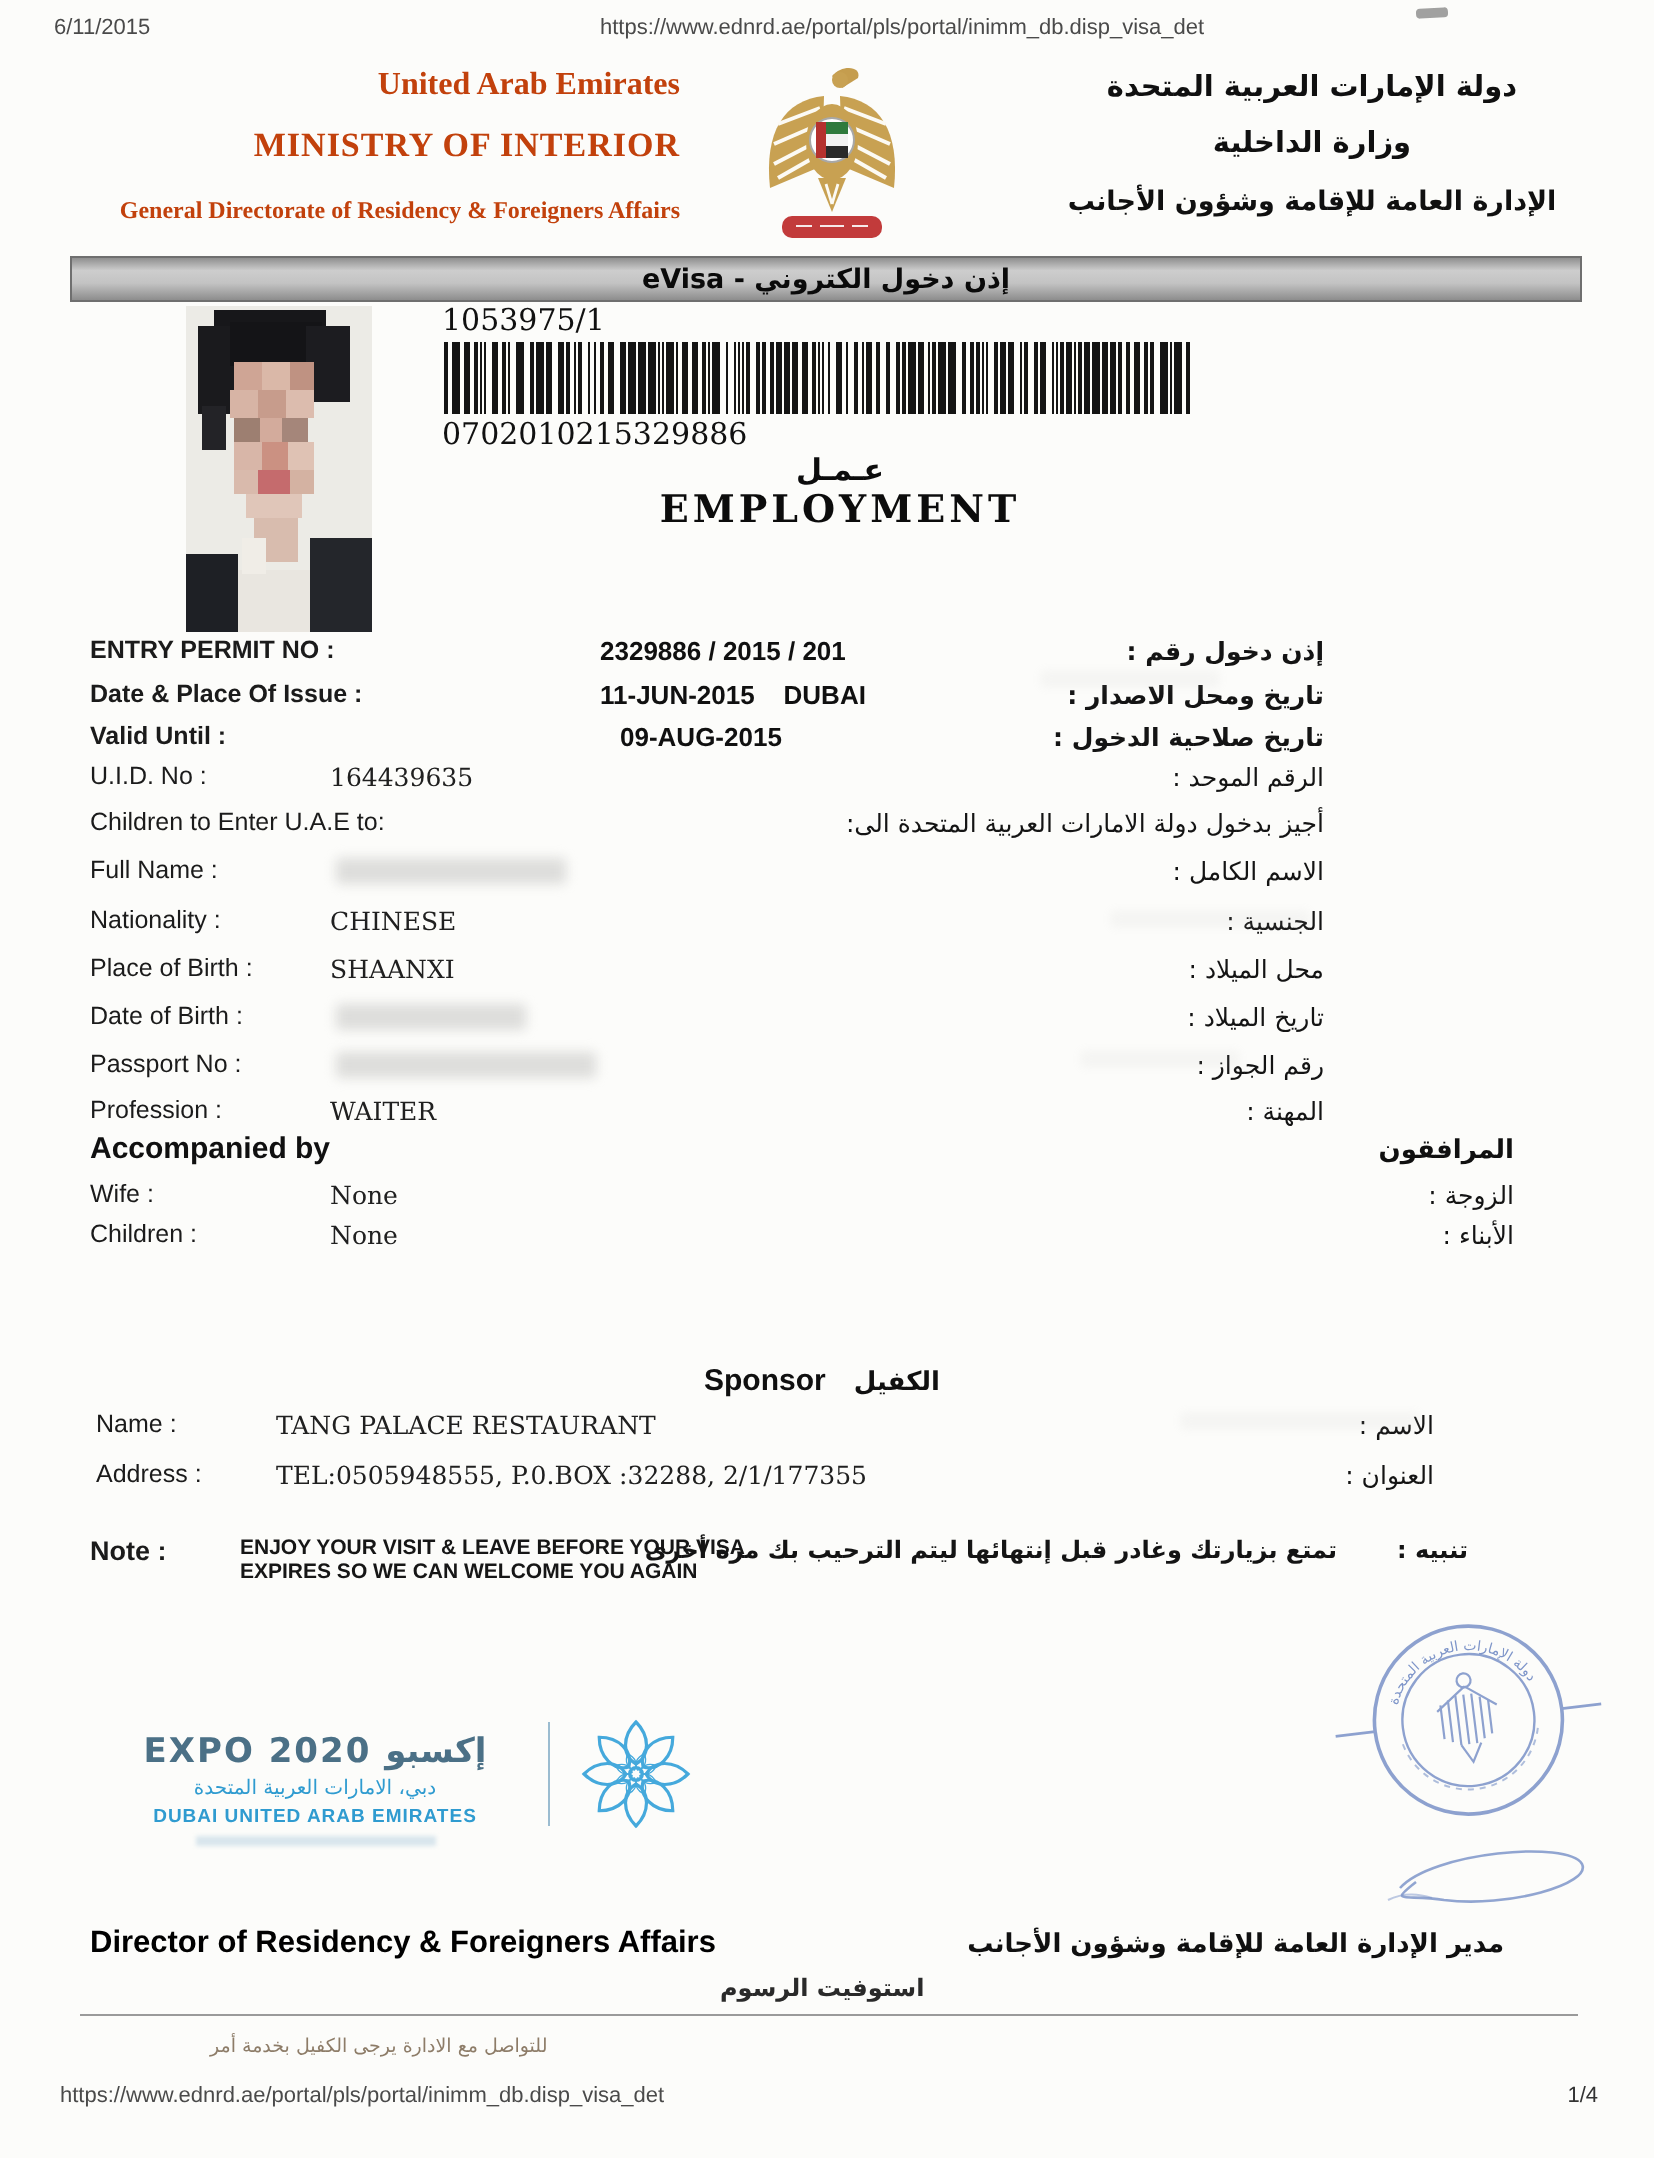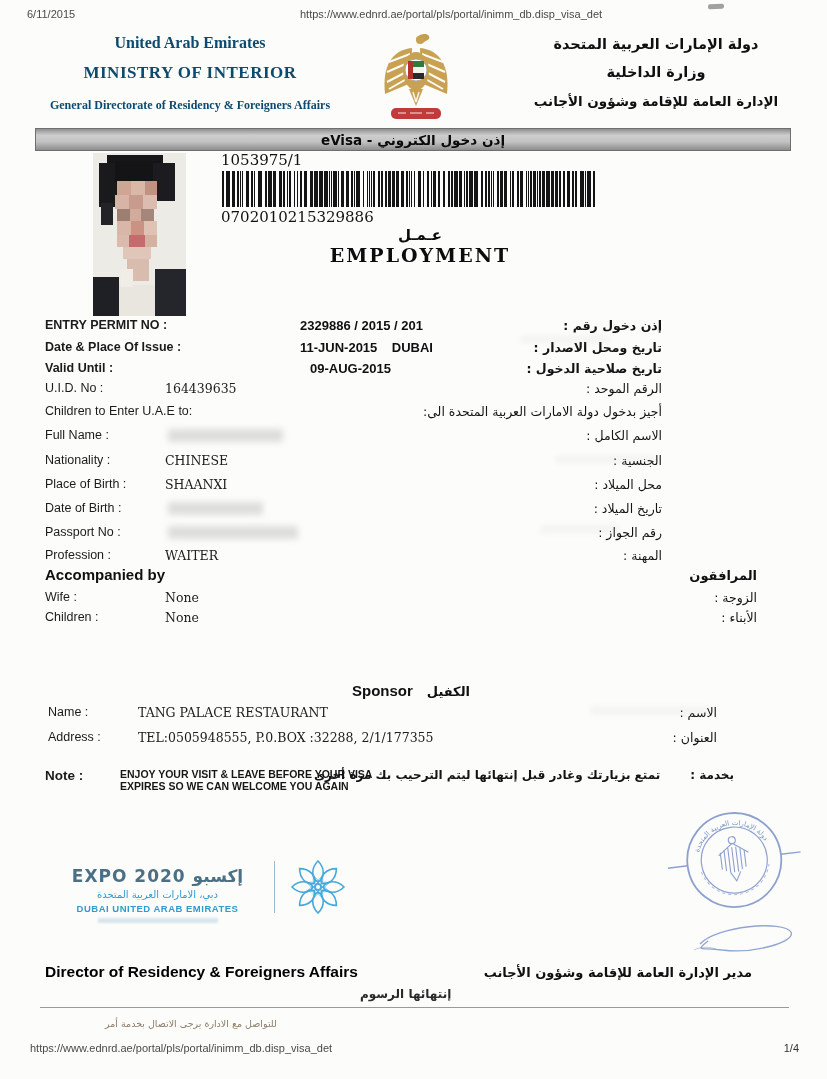--- a/index.html
+++ b/index.html
@@ -2,21 +2,21 @@
 <html><head>
 <meta charset="utf-8">
 <style>
   html,body{margin:0;padding:0;}
   .page{position:relative;width:827px;height:1079px;background:#fcfcfa;overflow:hidden;
         font-family:"Liberation Sans",sans-serif;color:#1b1b1b;}
   .abs{position:absolute;}
   
   .meta{font-size:11px;color:#4a4a4a;}
   
-  .lh-en{left:40px;top:34px;width:300px;text-align:center;font-family:"Liberation Serif",serif;font-weight:700;color:#0c4a6e;}
+  .lh-en{left:40px;top:34px;width:300px;text-align:right;font-family:"Liberation Serif",serif;font-weight:700;color:#c2410c;}
   .lh-en .l1{font-size:16px;}
   .lh-en .l2{font-size:17px;margin-top:11px;letter-spacing:.5px;}
   .lh-en .l3{font-size:12px;margin-top:15px;}
   .lh-ar{right:36px;top:36px;width:270px;text-align:center;direction:rtl;font-family:"DejaVu Sans",sans-serif;font-weight:700;color:#101010;}
   .lh-ar .l1{font-size:14.5px;}
   .lh-ar .l2{font-size:14.5px;margin-top:12px;}
   .lh-ar .l3{font-size:13.5px;margin-top:13px;}
   
   .evisa-bar{left:35px;top:128px;width:754px;height:21px;
      background:linear-gradient(180deg,#8f8f8f 0%,#cdcdcd 30%,#c3c3c3 60%,#8d8d8d 100%);
@@ -345,21 +345,21 @@
     <span class="val vsp">TEL:0505948555, P.0.BOX :32288, 2/1/177355</span>
     <span class="arl ar3">العنوان :</span>
   </div>
 
   <div class="abs" style="left:45px;top:768px;font-weight:700;font-size:13.5px;">Note :</div>
   <div class="abs note-en" style="top:769px;">
     <div>ENJOY YOUR VISIT &amp; LEAVE BEFORE YOUR VISA</div>
     <div>EXPIRES SO WE CAN WELCOME YOU AGAIN</div>
   </div>
   <div class="abs note-ar" style="top:768px;">
-    <span>بخدمة :</span>
+    <span>تنبيه :</span>
     <span>تمتع بزيارتك وغادر قبل إنتهائها ليتم الترحيب بك مرة أخرى</span>
   </div>
 
   <div class="ghost" style="left:520px;top:335px;width:90px;height:9px;"></div>
   <div class="ghost" style="left:555px;top:455px;width:100px;height:9px;"></div>
   <div class="ghost" style="left:540px;top:525px;width:80px;height:9px;"></div>
   <div class="ghost" style="left:590px;top:706px;width:120px;height:9px;"></div>
 
   <div class="abs expo">
     <div class="expo-text">
@@ -418,20 +418,20 @@
   </div>
   <div class="abs signature">
     <svg width="112" height="46" viewBox="0 0 112 46">
       <path d="M12 28 C28 10 96 4 103 16 C108 26 66 38 34 34 C14 31 6 36 20 25" fill="none" stroke="#7e95c9" stroke-width="1.3" opacity="0.85"></path>
       <path d="M6 34 C14 30 22 31 28 33" fill="none" stroke="#7e95c9" stroke-width="1" opacity="0.5"></path>
     </svg>
   </div>
 
   <div class="abs director-en">Director of Residency &amp; Foreigners Affairs</div>
   <div class="abs director-ar">مدير الإدارة العامة للإقامة وشؤون الأجانب</div>
-  <div class="abs fees">إنتهائها الرسوم</div>
+  <div class="abs fees">استوفيت الرسوم</div>
   <div class="abs rule"></div>
-  <div class="abs contact">للتواصل مع الادارة يرجى الاتصال بخدمة أمر</div>
+  <div class="abs contact">للتواصل مع الادارة يرجى الكفيل بخدمة أمر</div>
 
   <div class="abs meta" style="left:30px;top:1042px;">https://www.ednrd.ae/portal/pls/portal/inimm_db.disp_visa_det</div>
   <div class="abs meta" style="right:28px;top:1042px;color:#333;">1/4</div>
 
 </div>
 
 </body></html>

